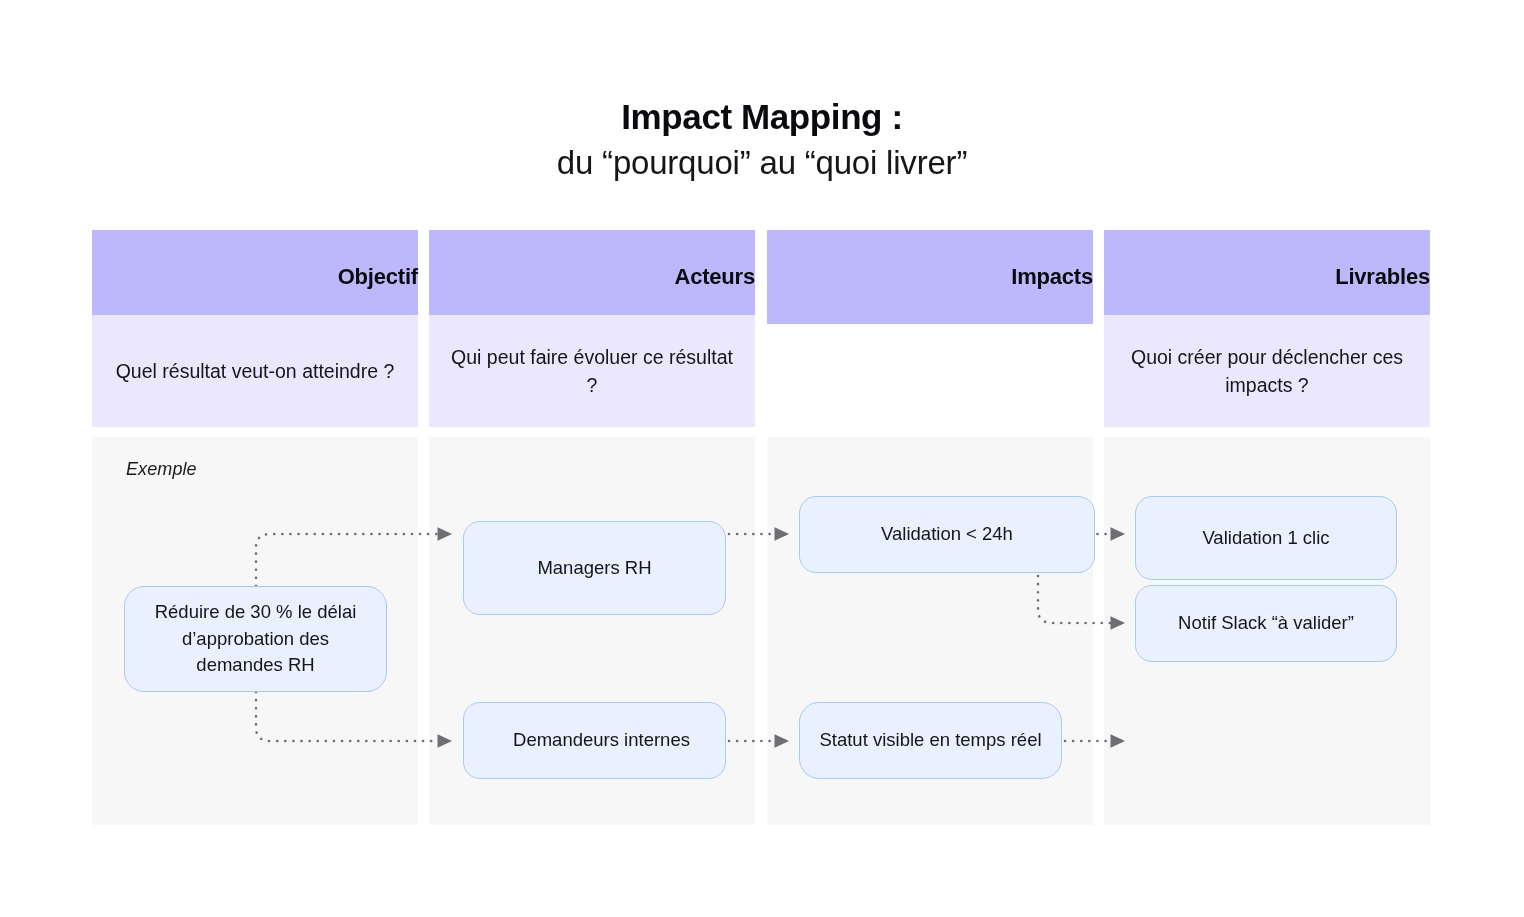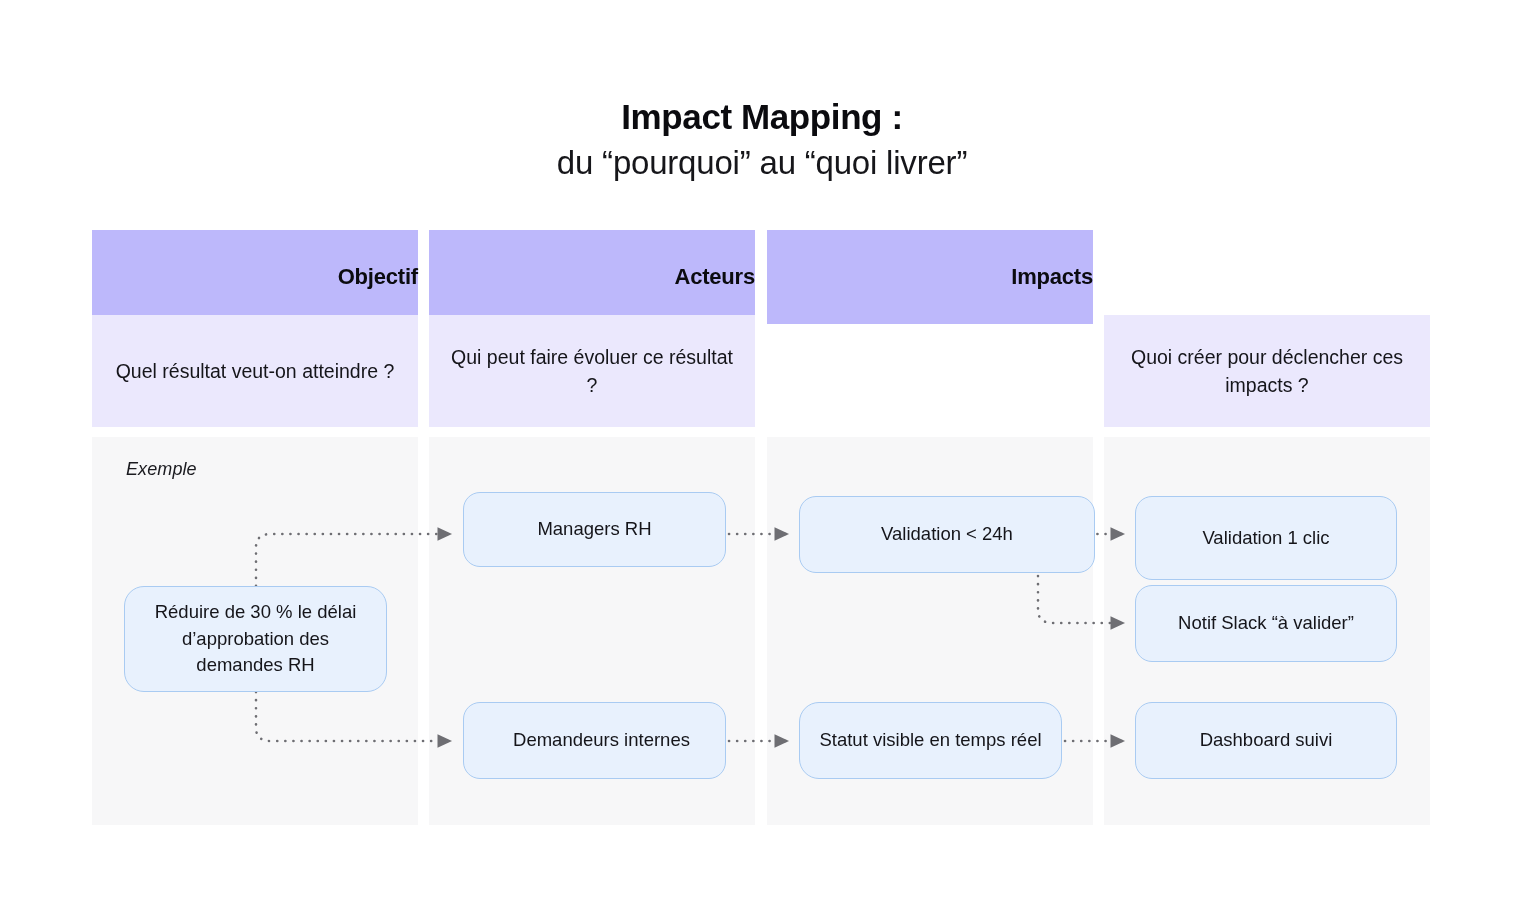--- a/index.html
+++ b/index.html
@@ -61,21 +61,21 @@
     position:absolute;
     background:#e8f1fd; border:1.8px solid #a9cbf2; border-radius:17px;
     display:flex; align-items:center; justify-content:center;
     text-align:center; padding: 0 14px;
   }
   .node-label { font-size:18.5px; color:#15151a; line-height:1.45; font-weight:400; }
 
   
   .n-obj  { left:124px;  top:586px; width:263px; height:106px; border-radius:20px; }
   
-  .n-a1   { left:463px;  top:492px; width:263px; height:75px; }
+  .n-a1   { left:463px;  top:521px; width:263px; height:94px; }
   .n-a2   { left:463px;  top:702px; width:263px; height:77px;padding-left:28px; }
   
   .n-i1   { left:799px;  top:496px; width:296px; height:77px; }
   .n-i2   { left:799px;  top:702px; width:263px; height:77px;border-radius:20px; }
   
   .n-l1   { left:1135px; top:496px; width:262px; height:84px; }
   .n-l2   { left:1135px; top:585px; width:262px; height:77px; }
   .n-l3   { left:1135px; top:702px; width:262px; height:77px; }
 
   
@@ -116,20 +116,23 @@
     </div>
 
     <div class="col c2">
       <div class="col-head">
         <span class="col-head-label">Impacts</span>
       </div>
       <div class="col-body"></div>
     </div>
 
     <div class="col c3">
+      <div class="col-head">
+        <span class="col-head-label">Livrables</span>
+      </div>
       <div class="col-question">
         <span class="col-question-label">Quoi créer pour déclencher ces impacts ?</span>
       </div>
       <div class="col-body"></div>
     </div>
 
   </div>
 
   <div class="exemple-label">Exemple</div>
 
@@ -172,17 +175,14 @@
   <div class="node n-i2">
     <span class="node-label">Statut visible en temps réel</span>
   </div>
 
   <div class="node n-l1">
     <span class="node-label">Validation 1 clic</span>
   </div>
   <div class="node n-l2">
     <span class="node-label">Notif Slack “à valider”</span>
   </div>
-  <div class="node n-l3">
-    <span class="node-label">Dashboard suivi</span>
-  </div>
 
 </div>
 
 </body></html>

